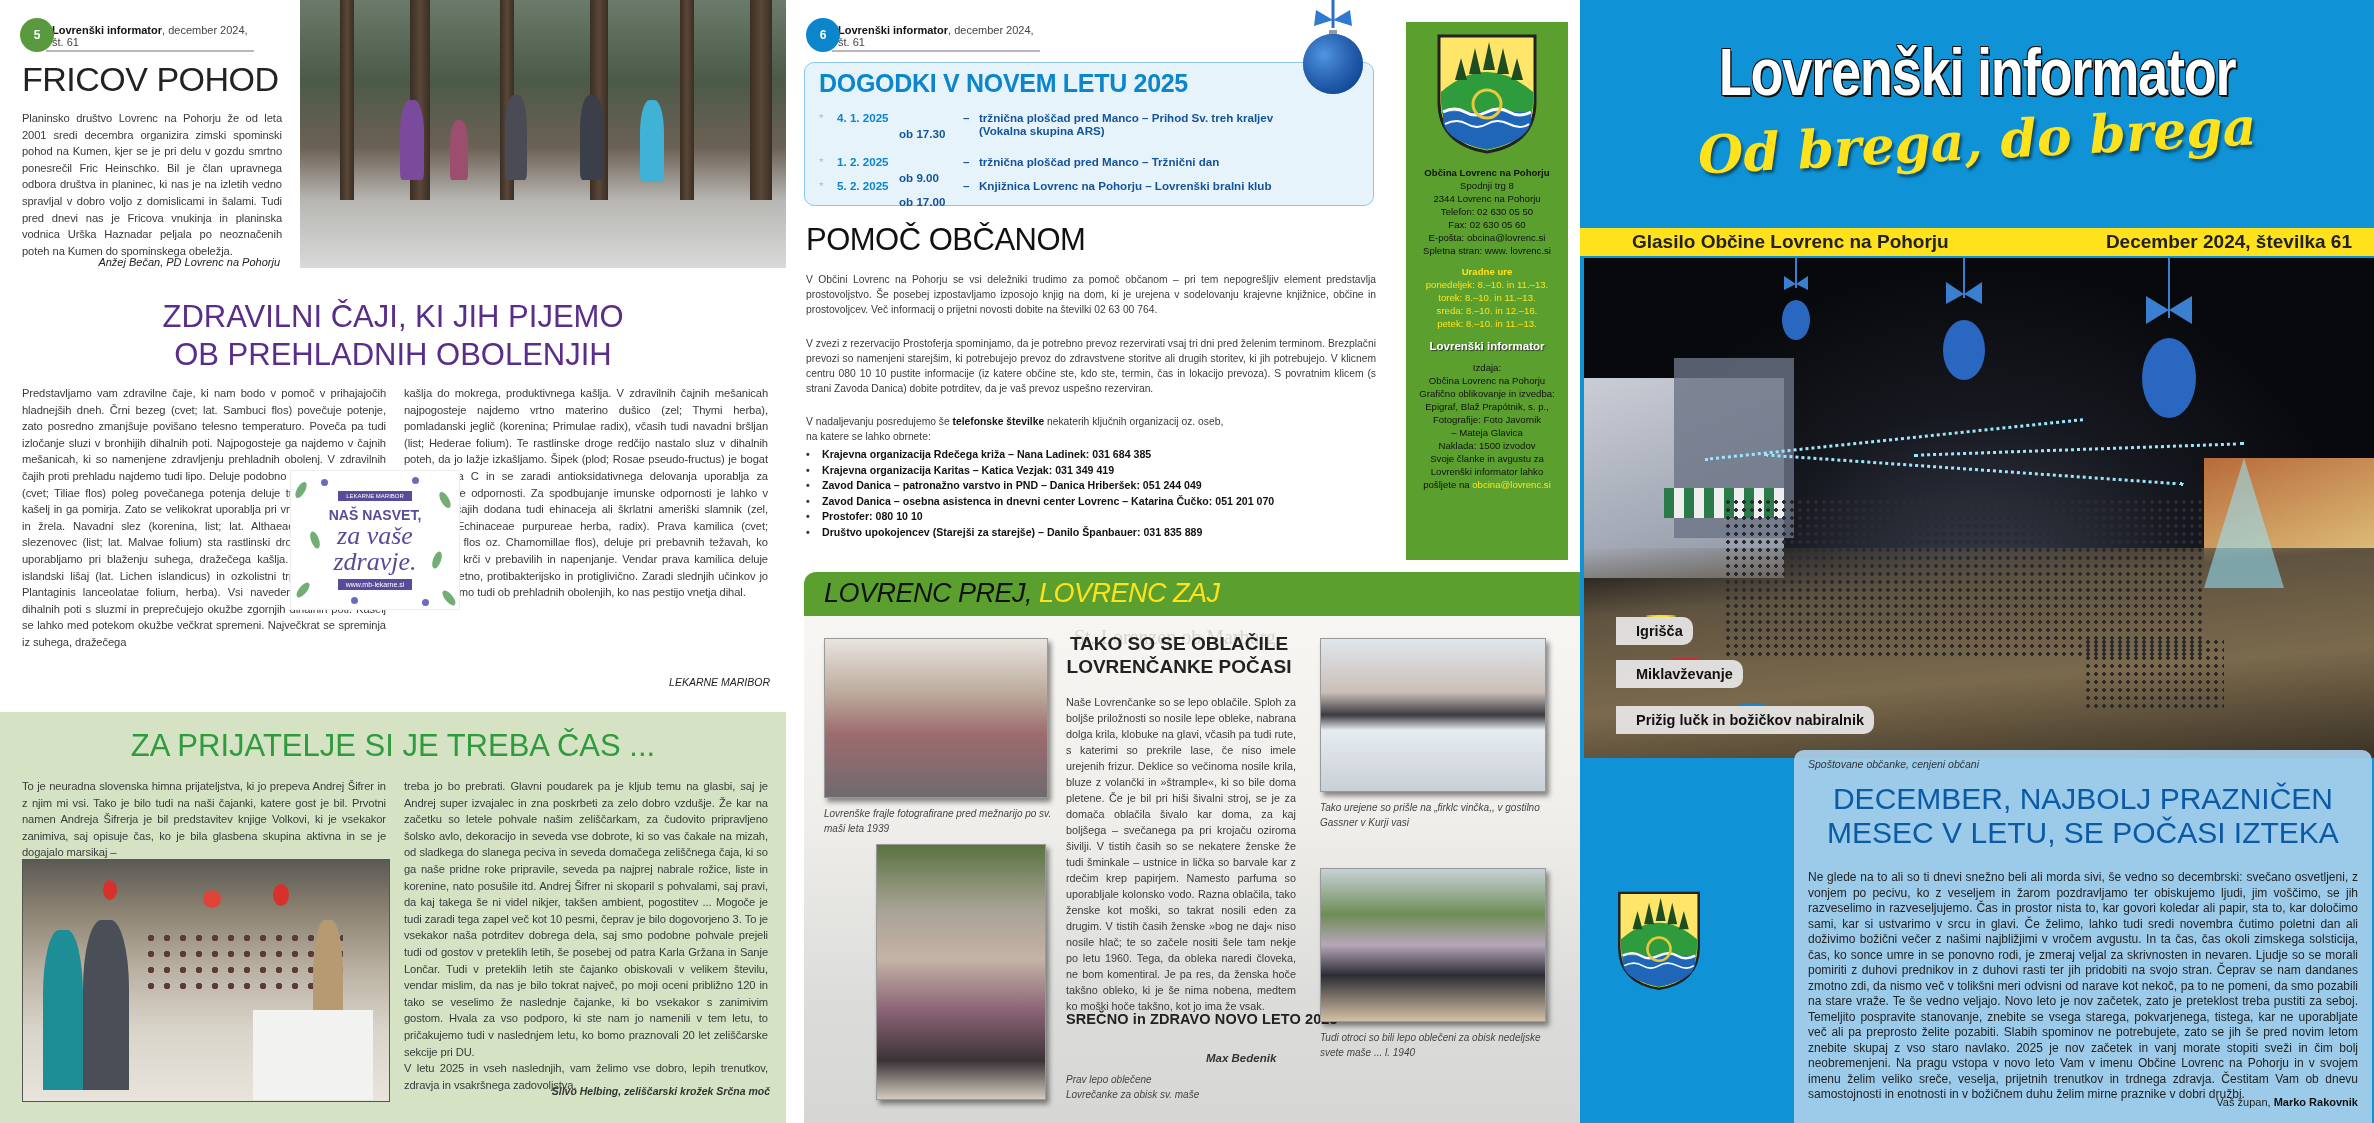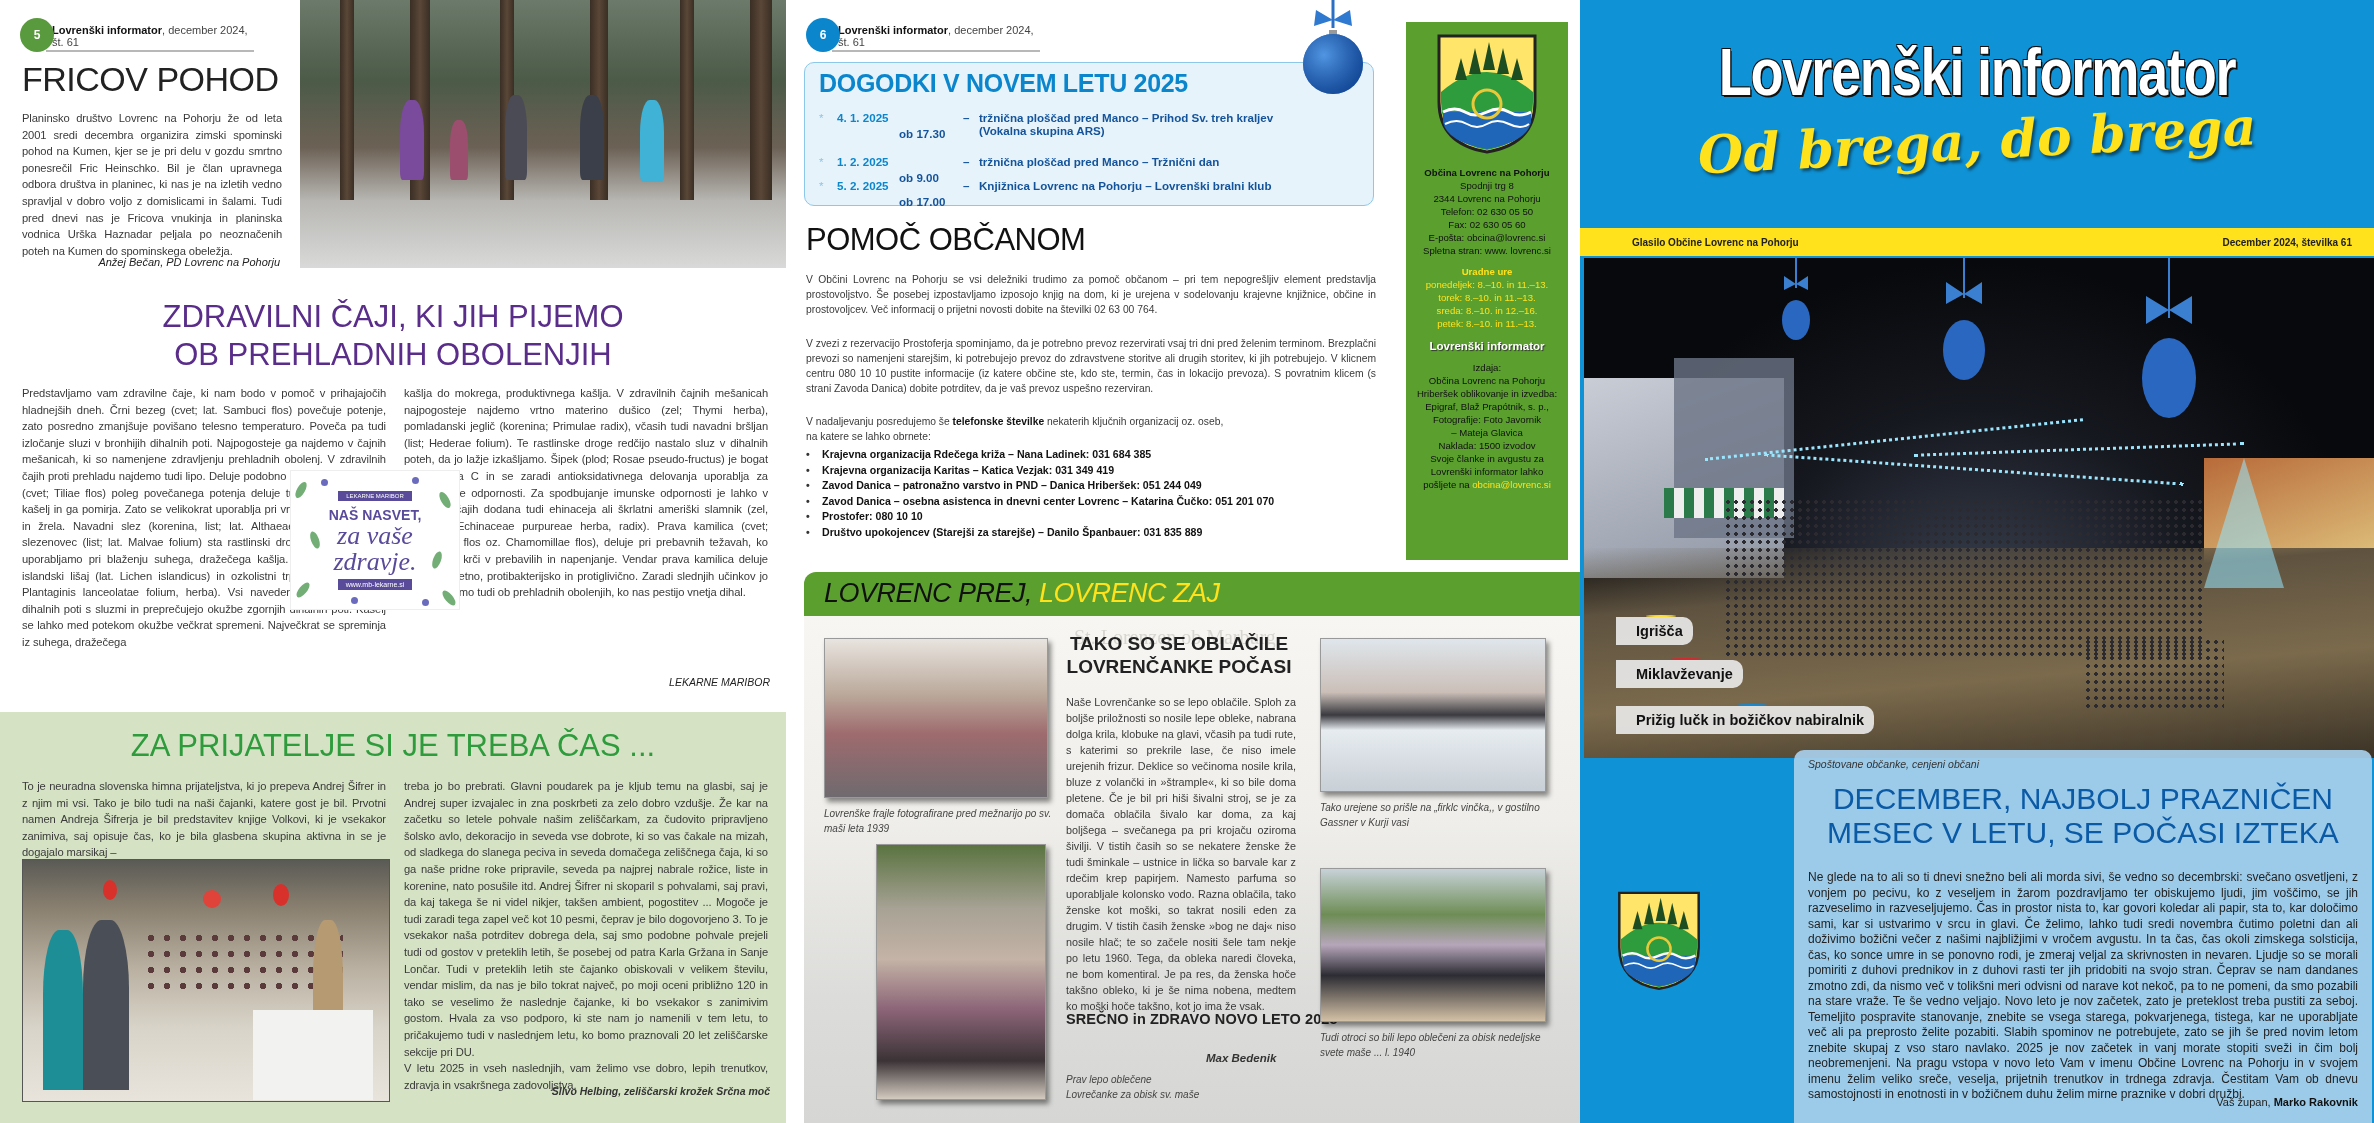--- a/index.html
+++ b/index.html
@@ -82,21 +82,21 @@
   #old-title { position: absolute; left: 260px; top: 16px; width: 230px; text-align: center; font-size: 19px; line-height: 23px; font-weight: bold; color: #222; }
   #old-body { position: absolute; left: 262px; top: 78px; width: 230px; font-size: 10.8px; line-height: 16px; color: #3a3a3a; }
   #old-wish { position: absolute; left: 262px; top: 395px; font-size: 14.5px; color: #222; font-weight: bold; letter-spacing: 0.1px; }
   #old-author { position: absolute; left: 402px; top: 436px; font-size: 11.5px; font-style: italic; font-weight: bold; color: #333; }
 
   
   #cover-title { position: absolute; left: 0; width: 794px; top: 34px; text-align: center; font-size: 66px; font-weight: bold; color: #fff; letter-spacing: -1.5px;
     text-shadow: 2px 2px 0 #111, -1px -1px 0 #111, 1px -1px 0 #111, -1px 1px 0 #111; font-family: "Liberation Sans", sans-serif; transform: scaleX(.82); }
   #cover-subtitle { position: absolute; left: 0; width: 794px; top: 110px; text-align: center; font-size: 52px; font-style: italic; color: #ffe11c; font-weight: bold;
     text-shadow: 2px 3px 3px rgba(0,0,0,.5); font-family: "DejaVu Serif", serif; transform: rotate(-3deg); }
-  #cover-band { position: absolute; left: 0; top: 228px; width: 794px; height: 28px; background: #ffe11c; display: flex; justify-content: space-between; align-items: center; padding: 0 22px 0 52px; font-size: 10px; font-weight: bold; color: #222; }
+  #cover-band { position: absolute; left: 0; top: 228px; width: 794px; height: 28px; background: #ffe11c; display: flex; justify-content: space-between; align-items: center; padding: 0 22px 0 52px; font-size: 19px; font-weight: bold; color: #222; }
   #cover-photo { position: absolute; left: 4px; top: 258px; width: 790px; height: 500px; overflow: hidden;
     background: radial-gradient(ellipse at 50% 70%, #3b4252 0%, #16181f 40%, #08090c 70%); }
   #cover-road { position: absolute; left: 0; bottom: 0; width: 100%; height: 210px; background: linear-gradient(175deg, transparent 0%, #5f5340 25%, #7b6a4c 60%, #3a3226 100%); }
   .lights { position: absolute; border-top: 3px dotted #9be6ff; height: 0; }
   .crowd { position: absolute; background: radial-gradient(circle, #2a2a30 30%, transparent 31%) 0 0/8px 8px; }
   .legend-pill { position: absolute; left: 50px; display: flex; align-items: center; height: 30px; flex-direction: column; }
   .legend-pill .dot { width: 30px; height: 30px; border-radius: 50%; position: relative; z-index: 2; }
   .legend-pill .lbl { background: rgba(235,235,235,.9); border-radius: 0 10px 10px 0; height: 28px; line-height: 28px; padding: 0 10px 0 20px; margin-left: -14px; font-size: 14.5px; font-weight: bold; color: #111; }
 
   #cover-crest { position: absolute; left: 36px; top: 888px; width: 86px; height: 104px; }
@@ -267,21 +267,21 @@
       <div class="sb-line sb-yellow" style="font-weight:bold">Uradne ure</div>
       <div class="sb-line sb-yellow">ponedeljek: 8.–10. in 11.–13.</div>
       <div class="sb-line sb-yellow">torek:  8.–10. in 11.–13.</div>
       <div class="sb-line sb-yellow">sreda: 8.–10. in 12.–16.</div>
       <div class="sb-line sb-yellow">petek: 8.–10. in 11.–13.</div>
     </div>
     <div class="sb-line sb-white" style="margin-top:10px;font-weight:bold;font-size:11.5px;text-shadow:1px 1px 1px #333">Lovrenški informator</div>
     <div style="margin-top:8px">
       <div class="sb-line">Izdaja:</div>
       <div class="sb-line">Občina Lovrenc na Pohorju</div>
-      <div class="sb-line">Hriberšek oblikovanje in izvedba:</div>
+      <div class="sb-line">Grafično oblikovanje in izvedba:</div>
       <div class="sb-line">Epigraf, Blaž Prapótnik, s. p.,</div>
       <div class="sb-line">Fotografije: Foto Javornik</div>
       <div class="sb-line">– Mateja Glavica</div>
       <div class="sb-line">Naklada: 1500 izvodov</div>
       <div class="sb-line">Svoje članke in avgustu za</div>
       <div class="sb-line">Lovrenški informator lahko</div>
       <div class="sb-line"><span>pošljete na </span><span class="sb-yellow">obcina@lovrenc.si</span></div>
     </div>
   </aside>
 

